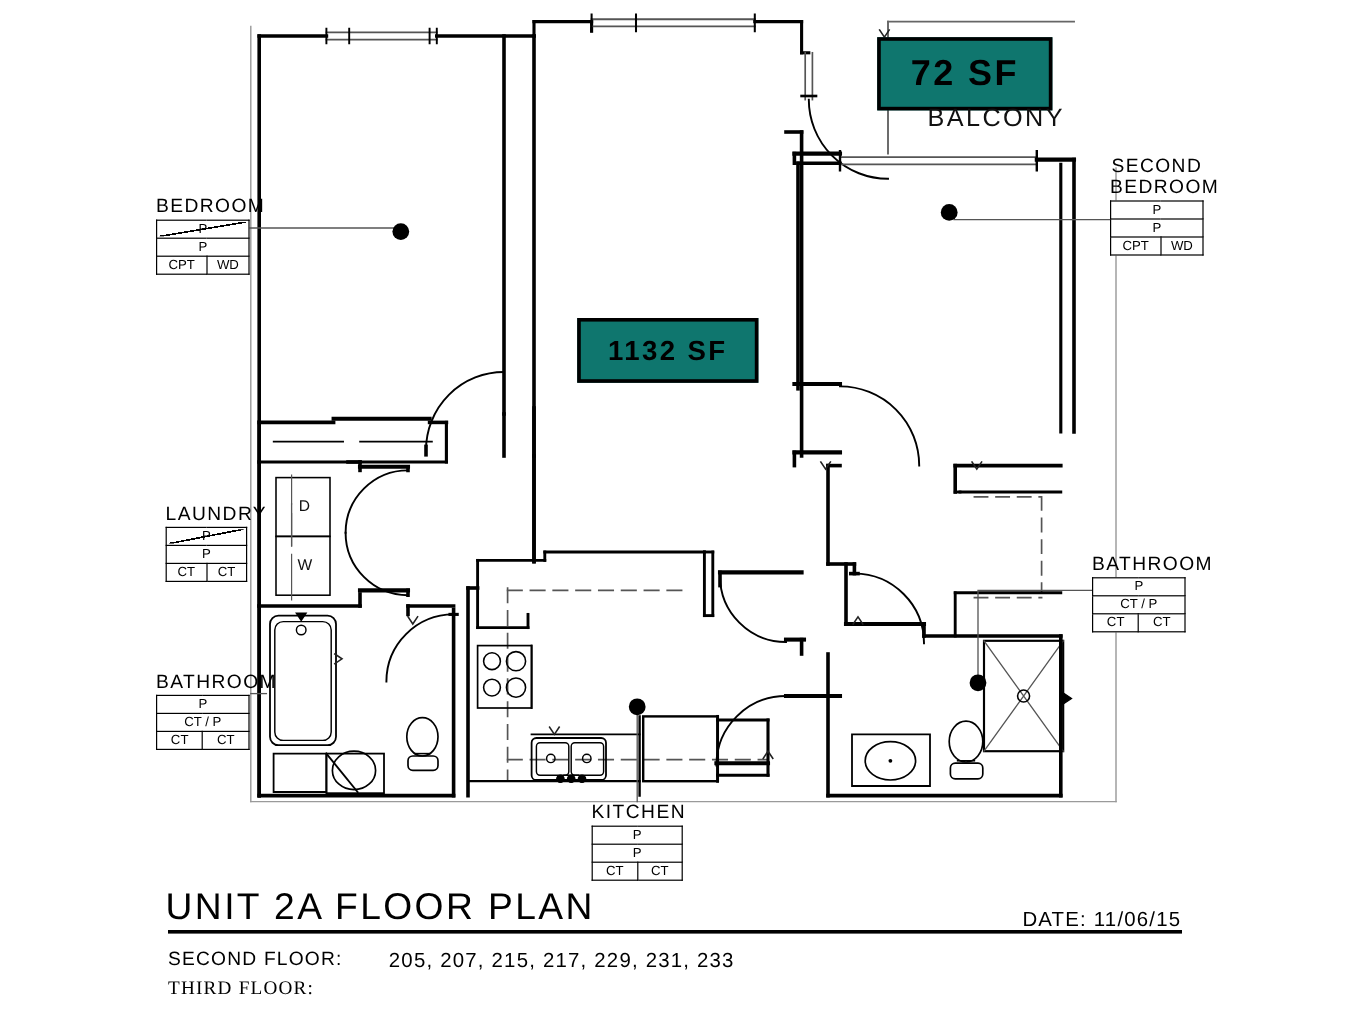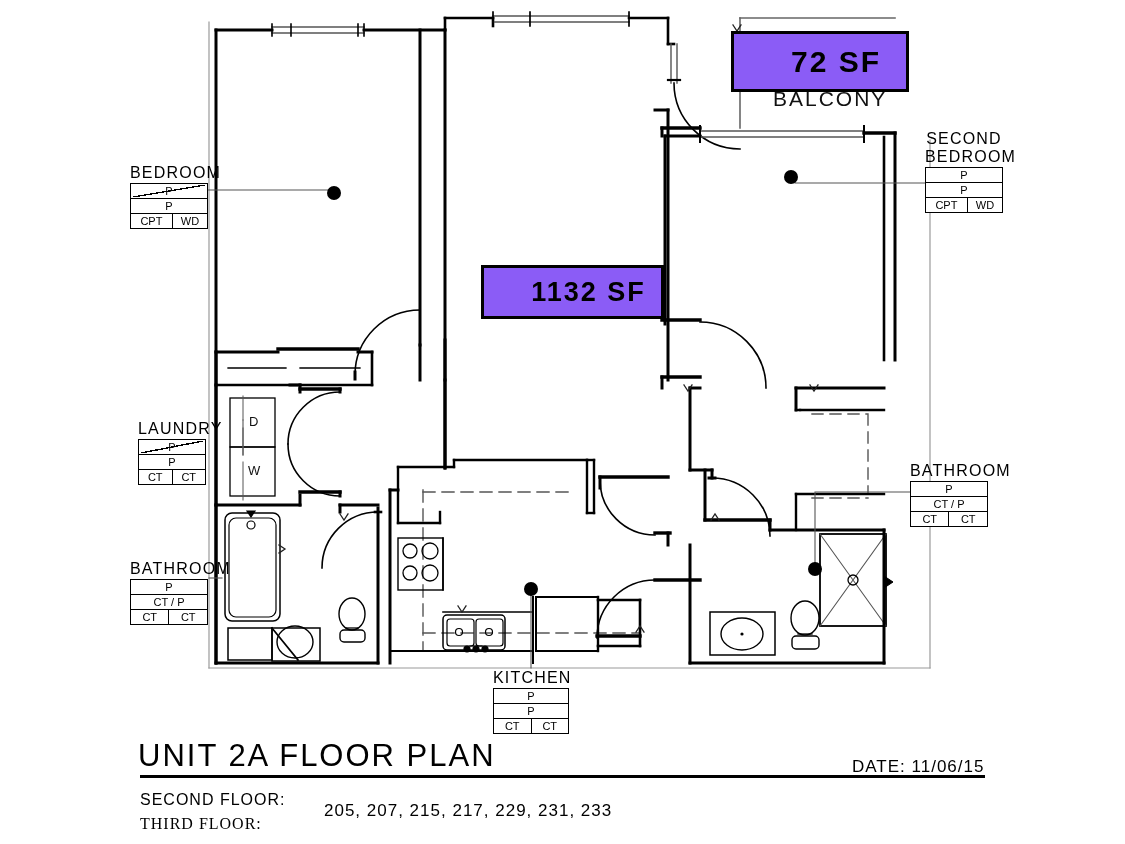--- a/index.html
+++ b/index.html
@@ -4,23 +4,23 @@
 <style>
   html,body{margin:0;padding:0;background:#ffffff;}
   body{width:1125px;height:844px;position:relative;overflow:hidden;
        font-family:"Liberation Sans",sans-serif;color:#000;}
 
   #plan{position:absolute;left:0;top:0;width:1125px;height:844px;}
 
   
   .txt{position:absolute;white-space:nowrap;color:#111;}
 
-  .sf-box{position:absolute;border:3px solid #000;background:#8b5cf6;
+  .sf-box{position:absolute;border:3px solid #000;background:#0f766e;
           display:flex;align-items:center;justify-content:center;
-          font-weight:bold;letter-spacing:2px;padding-left:32px;}
+          font-weight:bold;letter-spacing:2px;}
 
   .balcony-label{font-size:21px;letter-spacing:2px;}
 
   
   .room-tag{position:absolute;}
   .room-tag .rname{text-align:center;font-size:16px;letter-spacing:1.2px;
                    line-height:16px;margin-bottom:2px;}
   .tbl{border:1.6px solid #000;border-collapse:collapse;width:100%;background:#fff;}
   .tbl td{border:1.3px solid #000;text-align:center;font-size:11px;
           line-height:12px;padding:1px 0;position:relative;}
@@ -268,21 +268,21 @@
       <path d="M279,545 L285,549 L279,553"></path>
     </g>
   </g>
 </svg>
 
 <div class="sf-box" style="left:731px;top:31px;width:140px;height:55px;font-size:30px;">
   <span>72 SF</span>
 </div>
 <div class="txt balcony-label" style="left:745px;top:87px;margin-left:28px;">BALCONY</div>
 
-<div class="sf-box" style="left:481px;top:265px;width:145px;height:48px;font-size:27px;">
+<div class="sf-box" style="left:481px;top:265px;width:145px;height:48px;font-size:23px;">
   <span>1132 SF</span>
 </div>
 
 <div class="room-tag" style="left:130px;top:165px;width:78px;">
   <div class="rname">BEDROOM</div>
   <table class="tbl">
     <tbody>
         <tr>
           <td colspan="2" class="strike">P</td>
         </tr>
@@ -390,16 +390,16 @@
 
 <div class="txt" style="left:249px;top:414px;font-size:13px;">D</div>
 <div class="txt" style="left:248px;top:463px;font-size:13px;transform:scaleX(-1);">W</div>
 
 <div id="titleblock">
   <div class="title-main">UNIT 2A  FLOOR PLAN</div>
   <div class="date-txt">DATE: 11/06/15</div>
   <div class="rule"></div>
 
   <div class="fl-lbl" style="left:140px;top:791px;">SECOND FLOOR:</div>
-  <div class="fl-val" style="left:324px;top:791px;margin-top:10px;">205, 207, 215, 217, 229, 231, 233</div>
+  <div class="fl-val" style="left:324px;top:791px;">205, 207, 215, 217, 229, 231, 233</div>
 
   <div class="fl-lbl" style="left:140px;top:815px;font-family:Liberation Serif, serif;">THIRD FLOOR:</div>
 </div>
 
 </body></html>

